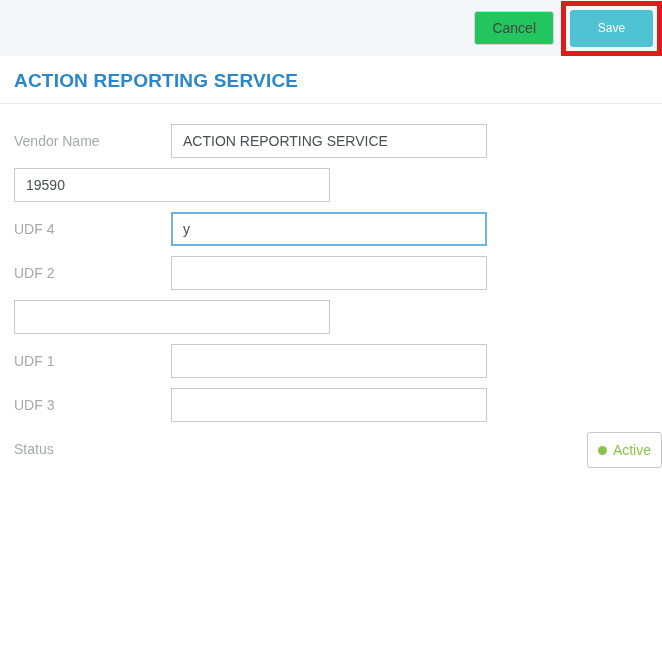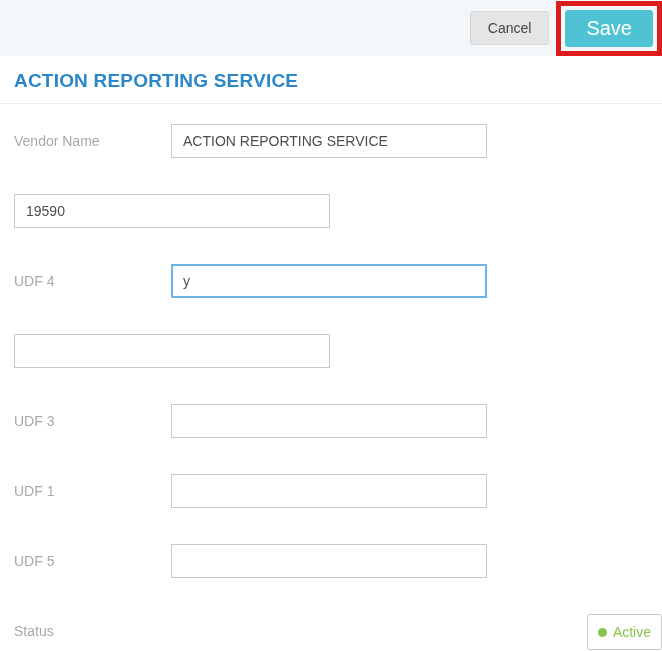--- a/index.html
+++ b/index.html
@@ -14,21 +14,21 @@
   .topbar {
     height: 56px;
     background: #f4f7f9;
     display: flex;
     justify-content: flex-end;
     align-items: center;
   }
   .btn-cancel {
     height: 34px;
     padding: 0 17px;
-    background: #e5e5e5;
+    background: #22c55e;
     border: 1px solid #d6d6d6;
     border-radius: 3px;
     font-family: "Liberation Sans", sans-serif;
     font-size: 14px;
     color: #454545;
     cursor: pointer;
     margin-right: 7px;
   }
   .save-annotation {
     border: 5px solid #dd1c1c;   
@@ -36,21 +36,21 @@
     background: transparent;
   }
   .btn-save {
     height: 37px;
     min-width: 83px;
     padding: 0 20px;
     background: #4fc3d3;
     border: 1px solid #4fc3d3;
     border-radius: 3px;
     font-family: "Liberation Sans", sans-serif;
-    font-size: 20px;
+    font-size: 12px;
     color: #ffffff;
     cursor: pointer;
   }
 
   
   .title-block {
     padding: 12px 14px 10px 14px;
     border-bottom: 1px solid #ececec;
     background: #ffffff;
   }
@@ -60,21 +60,21 @@
     letter-spacing: 0.2px;
     color: #2b87c8;
     line-height: 25px;
   }
 
   
   .form-area { padding: 20px 0 0 14px; }
   .form-row {
     display: flex;
     align-items: flex-start;
-    margin-bottom: 36px;
+    margin-bottom: 10px;
   }
   .form-label {
     width: 157px;
     font-size: 14px;
     color: #a6a8aa;
     line-height: 34px;
     flex: 0 0 157px;
   }
   .form-input {
     width: 316px;
@@ -140,35 +140,35 @@
   <div class="form-row">
     <input class="form-input" type="text" value="19590" style="">
   </div>
 
   <div class="form-row">
     <div class="form-label">UDF 4</div>
     <input class="form-input focused" type="text" autofocus="" value="y" style="">
   </div>
 
   <div class="form-row">
+    <div class="form-label">UDF 2</div>
     <input class="form-input" type="text" value="" style="">
   </div>
 
   <div class="form-row">
-    <div class="form-label">UDF 3</div>
     <input class="form-input" type="text" value="" style="">
   </div>
 
   <div class="form-row">
     <div class="form-label">UDF 1</div>
     <input class="form-input" type="text" value="" style="">
   </div>
 
   <div class="form-row">
-    <div class="form-label">UDF 5</div>
+    <div class="form-label">UDF 3</div>
     <input class="form-input" type="text" value="" style="">
   </div>
 
   <div class="form-row status-row">
     <div class="form-label">Status</div>
     <div class="status-badge">
       <span class="status-dot"></span>
       <span>Active</span>
     </div>
   </div>

